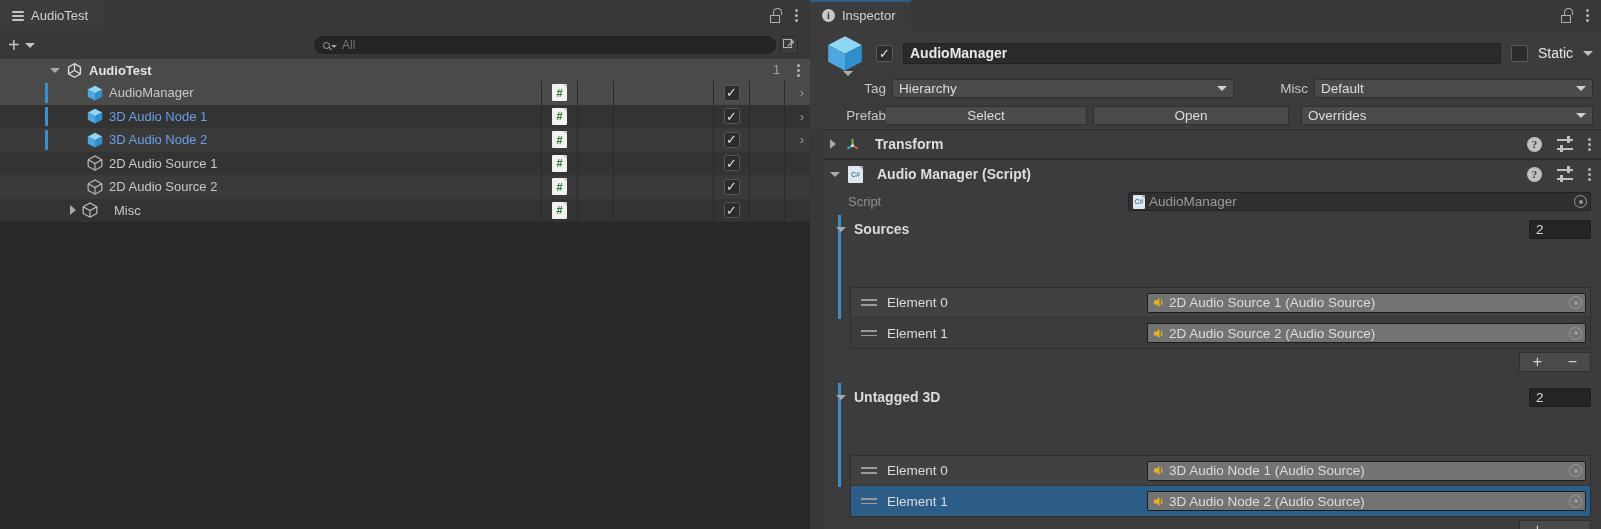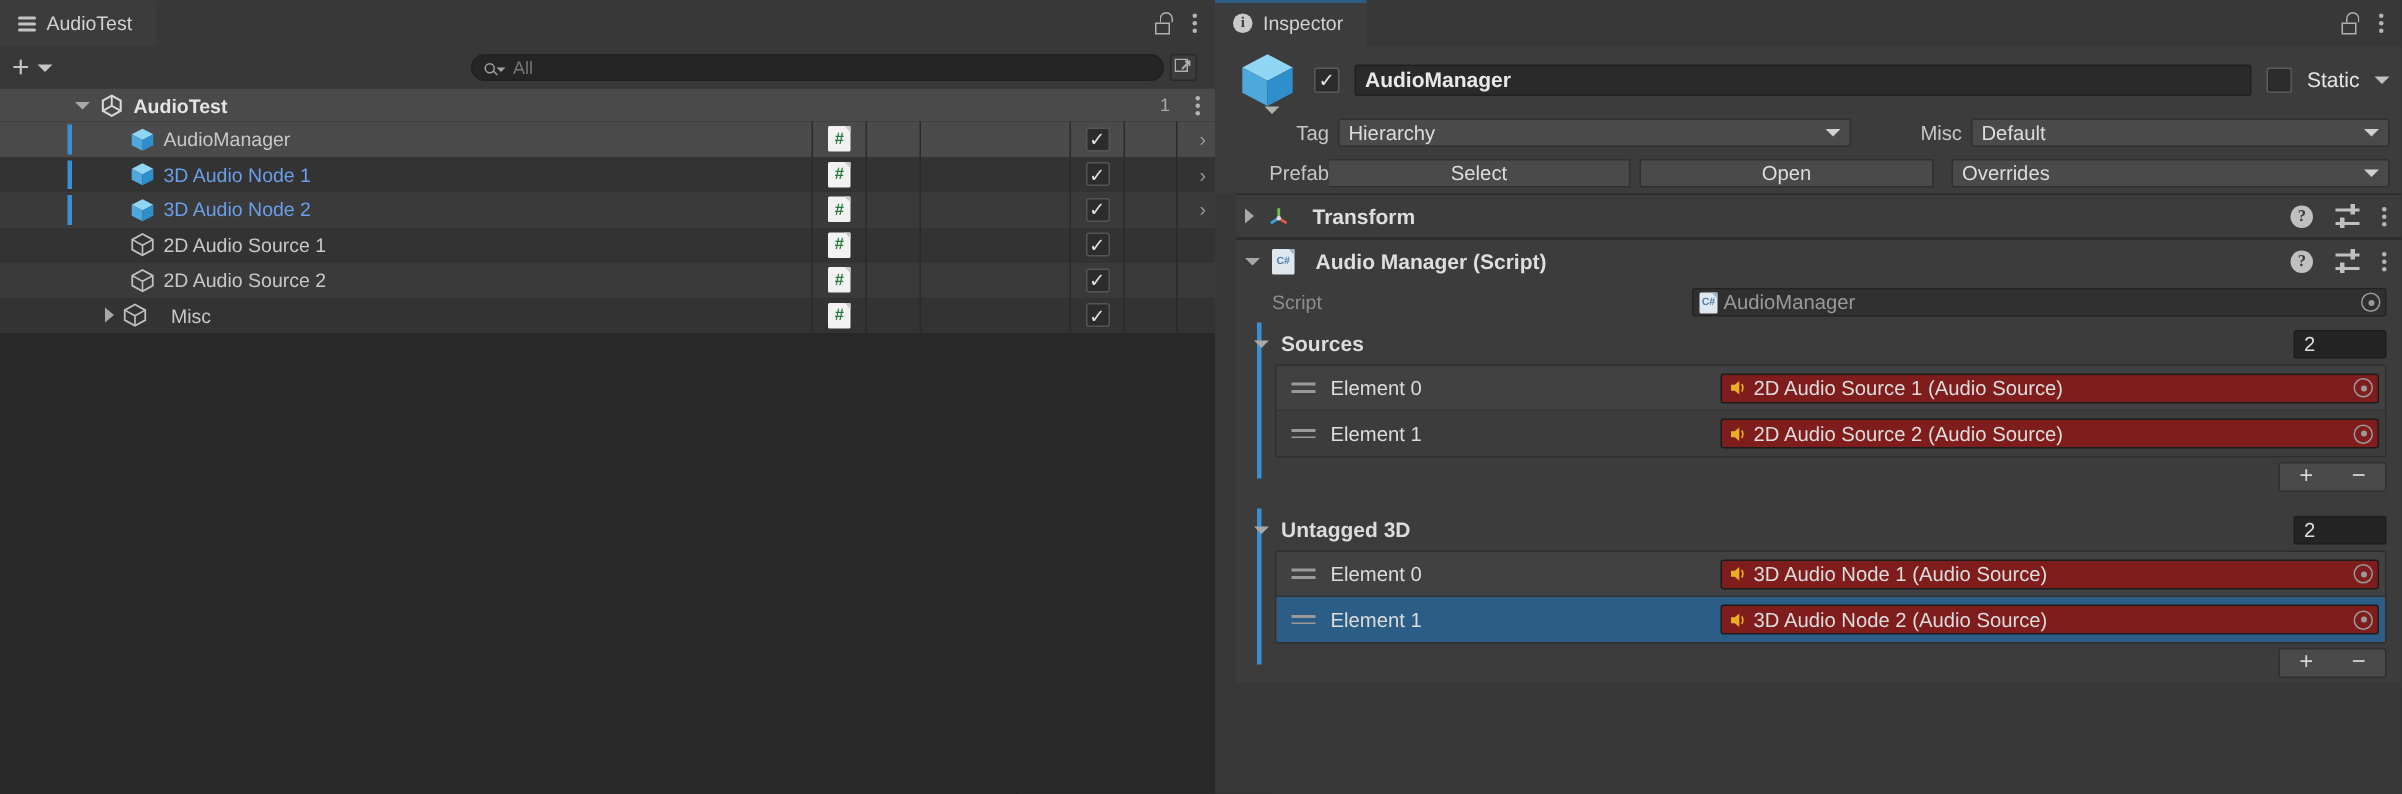--- a/index.html
+++ b/index.html
@@ -223,33 +223,34 @@
 
   .array-head { height: 28px; display: flex; align-items: center; padding-left: 12px; padding-right: 10px; gap: 8px; position: relative;}
   .array-title { color: #dcdcdc; font-size: 14px; font-weight: bold; }
   .array-count {
     margin-left: auto; width: 62px; height: 19px; background: #242424; border: 1px solid #1d1d1d;
     border-radius: 2px; color: #dcdcdc; font-size: 13.5px; display: flex; align-items: center; padding-left: 6px;
   }
   .array-body {
     margin-left: 26px; margin-right: 10px; border: 1px solid #2e2e2e; background: #3c3c3c;
     border-radius: 2px;
+    margin-top: 44px;
   }
   .elem-row {
     height: 30px; display: flex; align-items: center; gap: 10px; padding: 0 4px 0 10px;
     border-bottom: 1px solid #343434;
   }
   .elem-row.even { background: #414141; }
   .elem-row.odd { background: #3c3c3c; }
   .elem-row.selected { background: #2c5d87; }
   .drag-handle { display: flex; flex-direction: column; gap: 3px; width: 16px; }
   .drag-handle i { height: 1.6px; background: #9a9a9a; display: block; }
   .elem-label { color: #dcdcdc; font-size: 13.5px; width: 250px; }
   .elem-field {
-    flex: 1; height: 20px; background: #7f1d1d; border: 1px solid #1c1c1c; border-radius: 2px;
+    flex: 1; height: 20px; background: #737373; border: 1px solid #1c1c1c; border-radius: 2px;
     display: flex; align-items: center; gap: 4px; padding: 0 4px; position: relative;
     color: #dcdcdc; font-size: 13.5px;
   }
   .spk { width: 13px; height: 13px; flex: none; }
   .array-footer { height: 26px; display: flex; align-items: center; justify-content: flex-end; padding-right: 10px; }
   .pm-btns {
     display: flex; background: #4a4a4a; border: 1px solid #303030; border-radius: 2px;
     width: 72px; height: 20px;
   }
   .pm-btns span { flex: 1; display:flex; align-items:center; justify-content:center; color: #d6d6d6; font-size: 16px; line-height: 1;}

